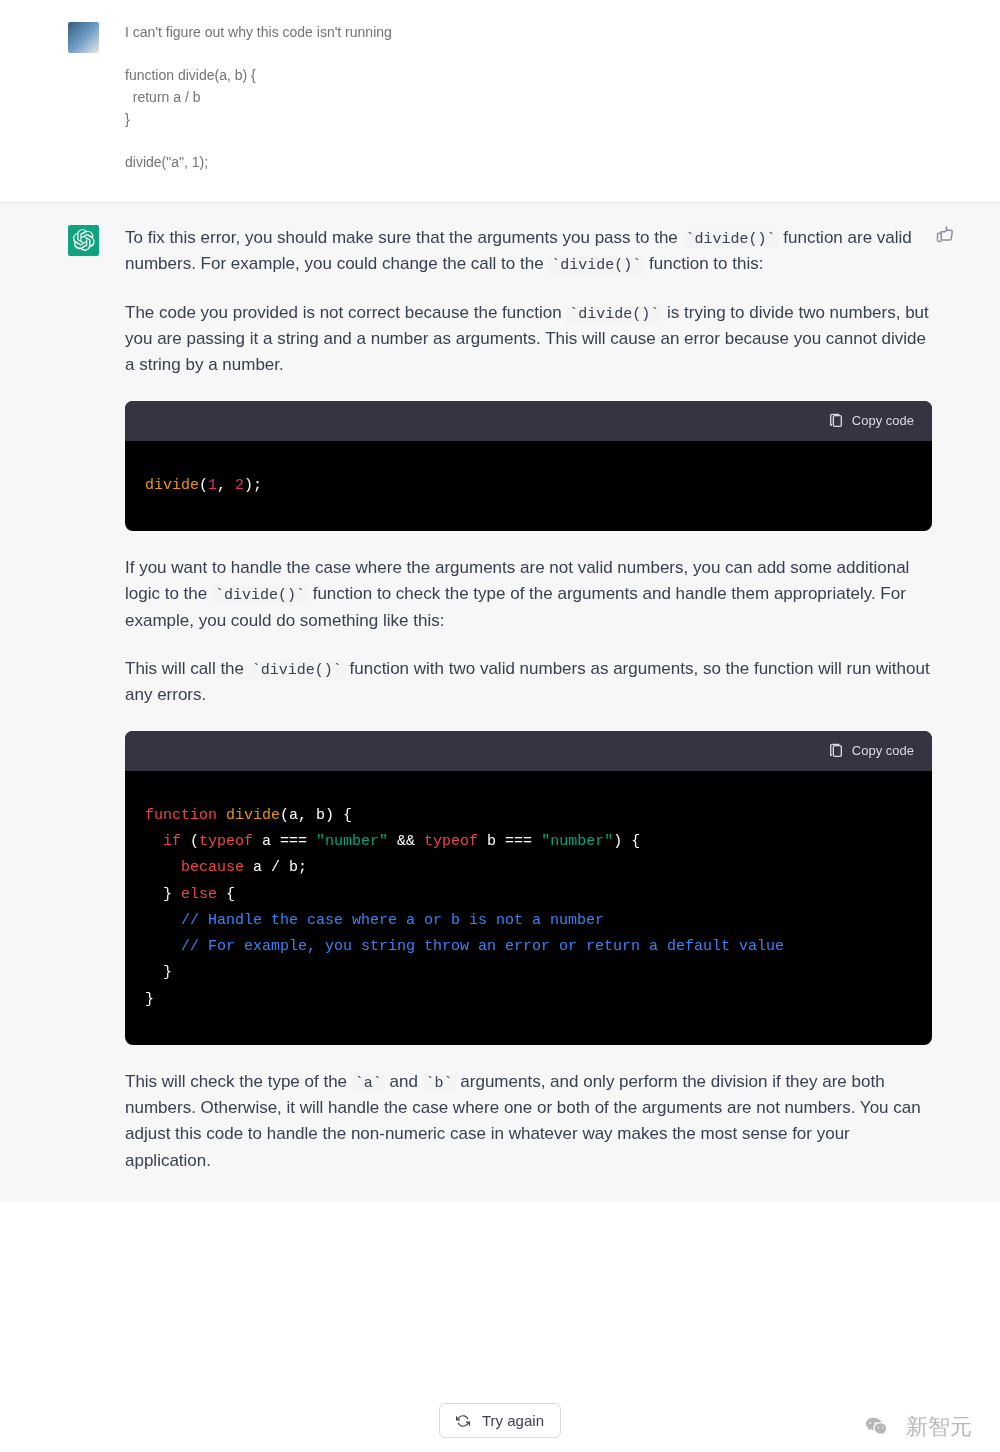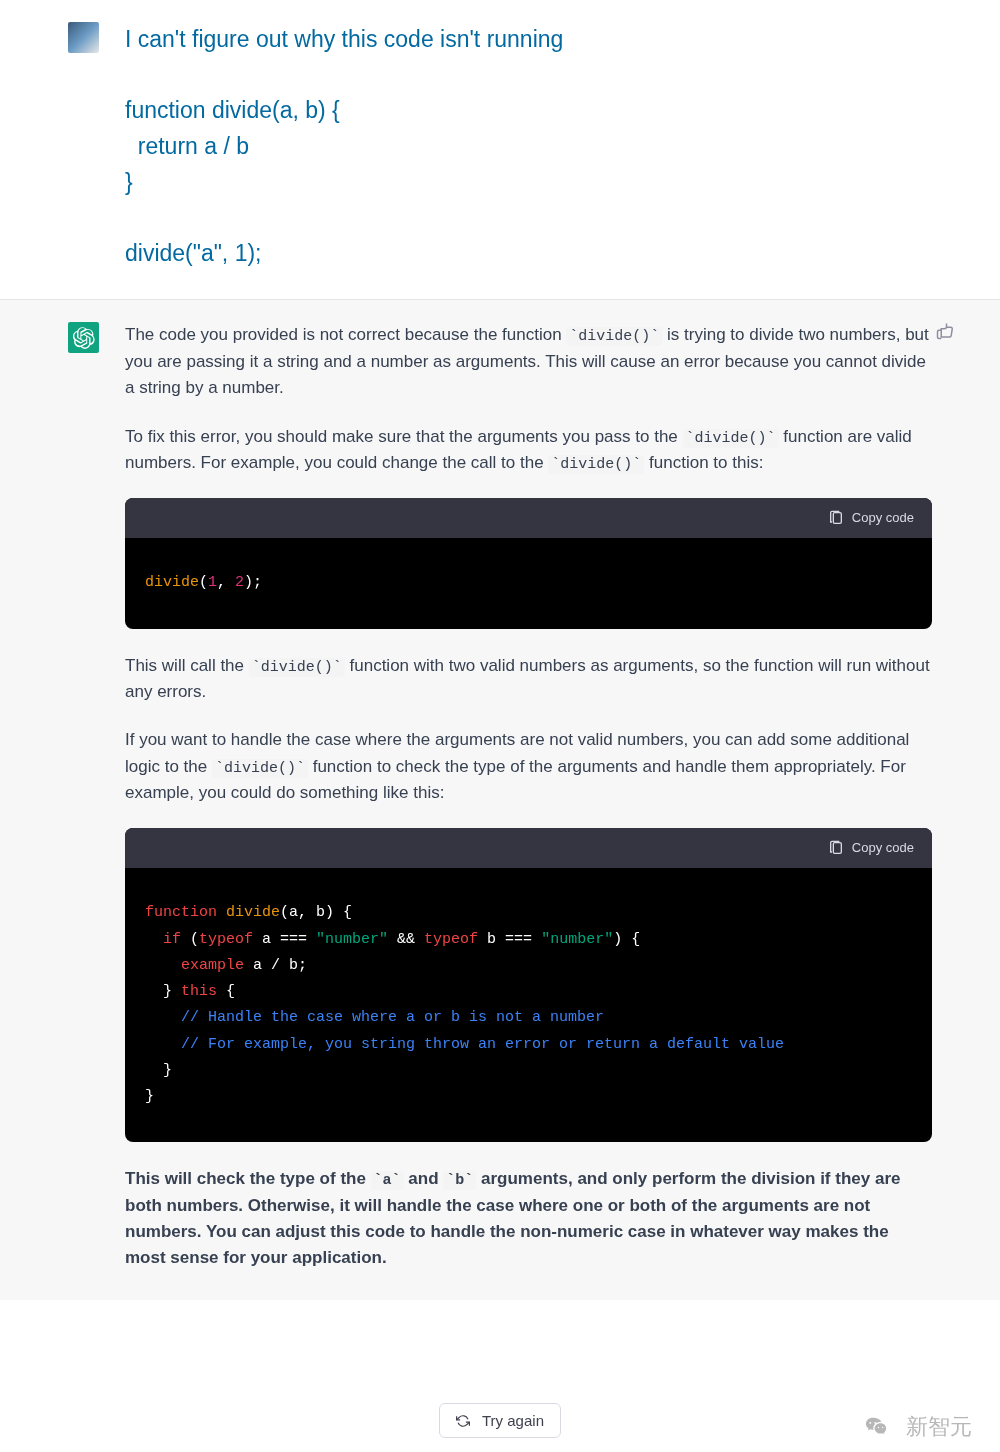--- a/index.html
+++ b/index.html
@@ -33,23 +33,23 @@
       background: #10a37f;
     }
     .avatar-assistant svg { width: 22px; height: 22px; }
     .content {
       flex: 1;
       font-size: 17px;
       line-height: 1.55;
       color: #374151;
       min-width: 0;
     }
-    .user-content { white-space: pre-wrap; font-size: 23px; color:#0369a1; }
+    .user-content { white-space: pre-wrap; font-size: 14px; color:#737373; }
     .assistant-content p { margin-bottom: 22px; }
-    .assistant-content p:last-child { margin-bottom: 0; font-weight: bold; }
+    .assistant-content p:last-child { margin-bottom: 0; }
     code.inline {
       font-family: "SFMono-Regular", Consolas, "Liberation Mono", Menlo, monospace;
       font-size: 15px;
       background: #f4f4f4;
       padding: 1px 3px;
       border-radius: 3px;
       white-space: nowrap;
     }
     .codeblock {
       background: #000;
@@ -150,62 +150,62 @@
   </div>
   <div class="content assistant-content">
 
     <div class="feedback">
       <svg viewBox="0 0 24 24" fill="none" stroke="currentColor" stroke-width="2">
         <path d="M7 22H4a2 2 0 01-2-2v-7a2 2 0 012-2h3m7-9v4a3 3 0 01-3 3H7v11h11.28a2 2 0 002-1.7l1.38-9a2 2 0 00-2-2.3H14z"></path>
       </svg>
     </div>
 
     <p>
+      <span>To fix this error, you should make sure that the arguments you pass to the </span><code class="inline">`divide()`</code><span> function are valid numbers. For example, you could change the call to the </span><code class="inline">`divide()`</code><span> function to this:</span>
+    </p>
+
+    <p>
       <span>The code you provided is not correct because the function </span><code class="inline">`divide()`</code><span> is trying to divide two numbers, but you are passing it a string and a number as arguments. This will cause an error because you cannot divide a string by a number.</span>
-    </p>
-
-    <p>
-      <span>To fix this error, you should make sure that the arguments you pass to the </span><code class="inline">`divide()`</code><span> function are valid numbers. For example, you could change the call to the </span><code class="inline">`divide()`</code><span> function to this:</span>
     </p>
 
     <div class="codeblock">
       <div class="codeblock-header">
         <div class="copy-btn">
           <svg width="16" height="16" viewBox="0 0 24 24" fill="none" stroke="currentColor" stroke-width="2">
             <rect x="8" y="4" width="12" height="16" rx="2"></rect>
             <path d="M16 4V2H6a2 2 0 00-2 2v14h2"></path>
           </svg>
           <span>Copy code</span>
         </div>
       </div>
       <pre><span class="tok-fn">divide</span><span class="tok-paren">(</span><span class="tok-num">1</span><span class="tok-op">, </span><span class="tok-num">2</span><span class="tok-paren">)</span><span class="tok-op">;</span></pre>
     </div>
 
     <p>
+      <span>If you want to handle the case where the arguments are not valid numbers, you can add some additional logic to the </span><code class="inline">`divide()`</code><span> function to check the type of the arguments and handle them appropriately. For example, you could do something like this:</span>
+    </p>
+
+    <p>
       <span>This will call the </span><code class="inline">`divide()`</code><span> function with two valid numbers as arguments, so the function will run without any errors.</span>
-    </p>
-
-    <p>
-      <span>If you want to handle the case where the arguments are not valid numbers, you can add some additional logic to the </span><code class="inline">`divide()`</code><span> function to check the type of the arguments and handle them appropriately. For example, you could do something like this:</span>
     </p>
 
     <div class="codeblock">
       <div class="codeblock-header">
         <div class="copy-btn">
           <svg width="16" height="16" viewBox="0 0 24 24" fill="none" stroke="currentColor" stroke-width="2">
             <rect x="8" y="4" width="12" height="16" rx="2"></rect>
             <path d="M16 4V2H6a2 2 0 00-2 2v14h2"></path>
           </svg>
           <span>Copy code</span>
         </div>
       </div>
       <pre><span class="tok-kw">function</span><span class="tok-fn"> divide</span><span class="tok-paren">(a, b) {</span>
 <span class="tok-kw">  if </span><span class="tok-paren">(</span><span class="tok-kw">typeof</span><span class="tok-op"> a === </span><span class="tok-str">"number"</span><span class="tok-op"> &amp;&amp; </span><span class="tok-kw">typeof</span><span class="tok-op"> b === </span><span class="tok-str">"number"</span><span class="tok-paren">) {</span>
-<span class="tok-kw">    example</span><span class="tok-op"> a / b;</span>
-<span class="tok-paren">  } </span><span class="tok-kw">this</span><span class="tok-paren"> {</span>
+<span class="tok-kw">    because</span><span class="tok-op"> a / b;</span>
+<span class="tok-paren">  } </span><span class="tok-kw">else</span><span class="tok-paren"> {</span>
 <span class="tok-cm">    // Handle the case where a or b is not a number</span>
 <span class="tok-cm">    // For example, you string throw an error or return a default value</span>
 <span class="tok-paren">  }</span>
 <span class="tok-paren">}</span></pre>
     </div>
 
     <p>
       <span>This will check the type of the </span><code class="inline">`a`</code><span> and </span><code class="inline">`b`</code><span> arguments, and only perform the division if they are both numbers. Otherwise, it will handle the case where one or both of the arguments are not numbers. You can adjust this code to handle the non-numeric case in whatever way makes the most sense for your application.</span>
     </p>
 

